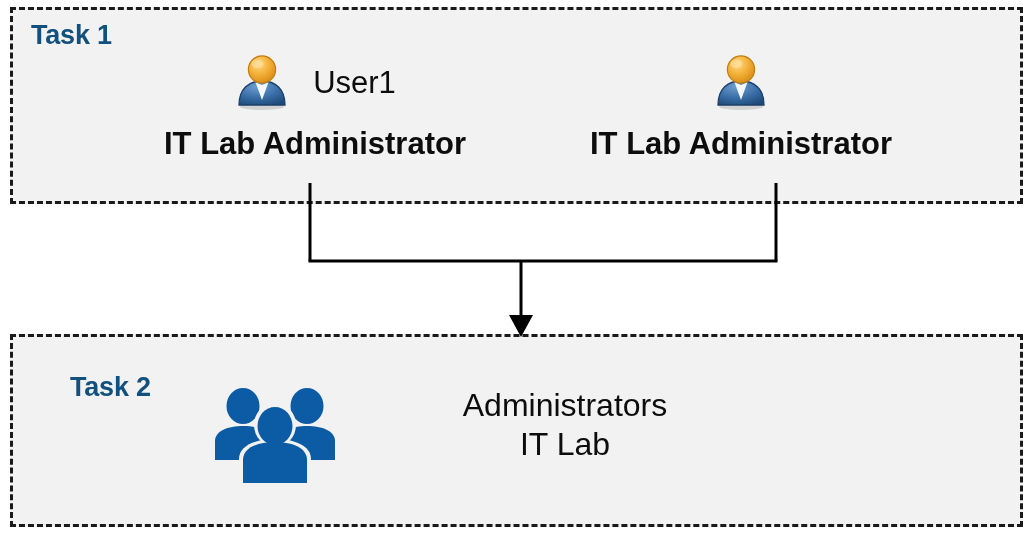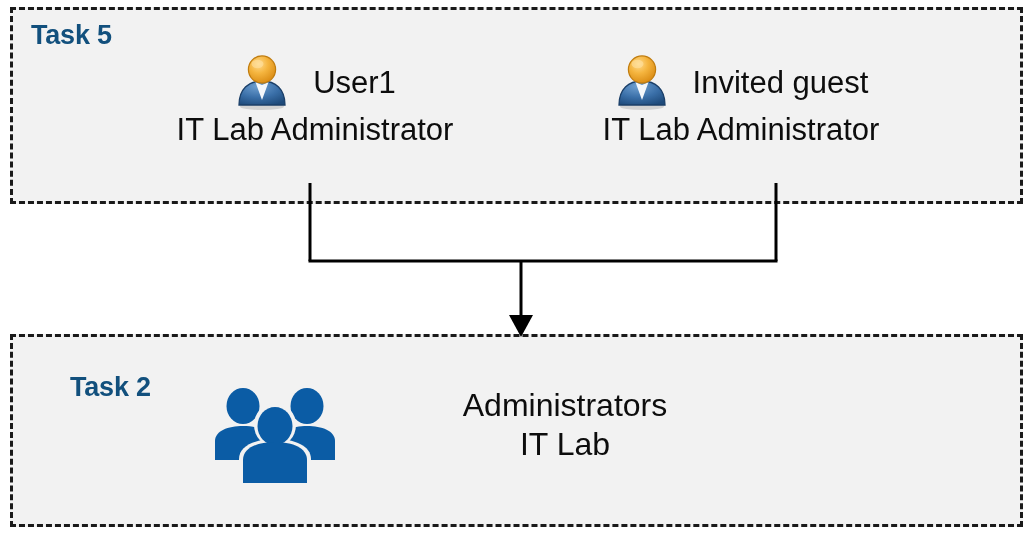--- a/index.html
+++ b/index.html
@@ -59,23 +59,23 @@
   }
   .person-name {
     font-size: 31px;
     color: #0d0d0d;
     font-weight: 400;
     line-height: 1;
   }
   .person-role {
     font-size: 31px;
     color: #0d0d0d;
-    font-weight: 400;
+    font-weight: 700;
     line-height: 1.05;
-    margin-top: 2px;
+    margin-top: 16px;
   }
 
   
   .user-icon { width: 56px; height: 58px; flex: 0 0 auto; display: block; }
 
   
   #group-icon {
     position: absolute;
     left: 211px;
     top: 383px;
@@ -106,21 +106,21 @@
     pointer-events: none;
   }
 </style>
 </head>
 <body>
 
 <div id="canvas">
 
   <div class="task-box" id="task1-box"></div>
 
-  <div class="task-label" id="task1-label">Task 5</div>
+  <div class="task-label" id="task1-label">Task 1</div>
 
   <div class="person" id="person-user1">
     <div class="person-row">
       <svg class="user-icon" viewBox="0 0 56 58" aria-hidden="true">
         <defs>
           <radialGradient id="headGrad1" cx="38%" cy="30%" r="75%">
             <stop offset="0%" stop-color="#FFD98A"></stop>
             <stop offset="45%" stop-color="#F5B53F"></stop>
             <stop offset="100%" stop-color="#D98A12"></stop>
           </radialGradient>
@@ -157,21 +157,20 @@
             <stop offset="100%" stop-color="#1E4A7A"></stop>
           </radialGradient>
         </defs>
         <ellipse cx="28" cy="53.5" rx="22" ry="3.6" fill="#000000" opacity="0.13"></ellipse>
         <path d="M5 52 C5 36 14.5 28 28 28 C41.5 28 51 36 51 52 Z" fill="url(#bodyGrad2)"></path>
         <path d="M5 52 C5 36 14.5 28 28 28 C41.5 28 51 36 51 52 Z" fill="none" stroke="#1B3F68" stroke-width="1.3"></path>
         <path d="M21.5 29.2 L28 47 L34.5 29.2 L28 32 Z" fill="#F4F7FB"></path>
         <circle cx="28" cy="16.5" r="13.6" fill="url(#headGrad2)" stroke="#C07C0E" stroke-width="1.2"></circle>
         <ellipse cx="23.5" cy="11" rx="6" ry="4.2" fill="#FFE3A8" opacity="0.55"></ellipse>
       </svg>
-      <span class="person-name">Invited guest</span>
     </div>
     <div class="person-role">IT Lab Administrator</div>
   </div>
 
   <div class="task-box" id="task2-box"></div>
 
   <div class="task-label" id="task2-label">Task 2</div>
 
   <svg id="group-icon" viewBox="0 0 128 105" aria-hidden="true">
     <g fill="#0B5CA5">

